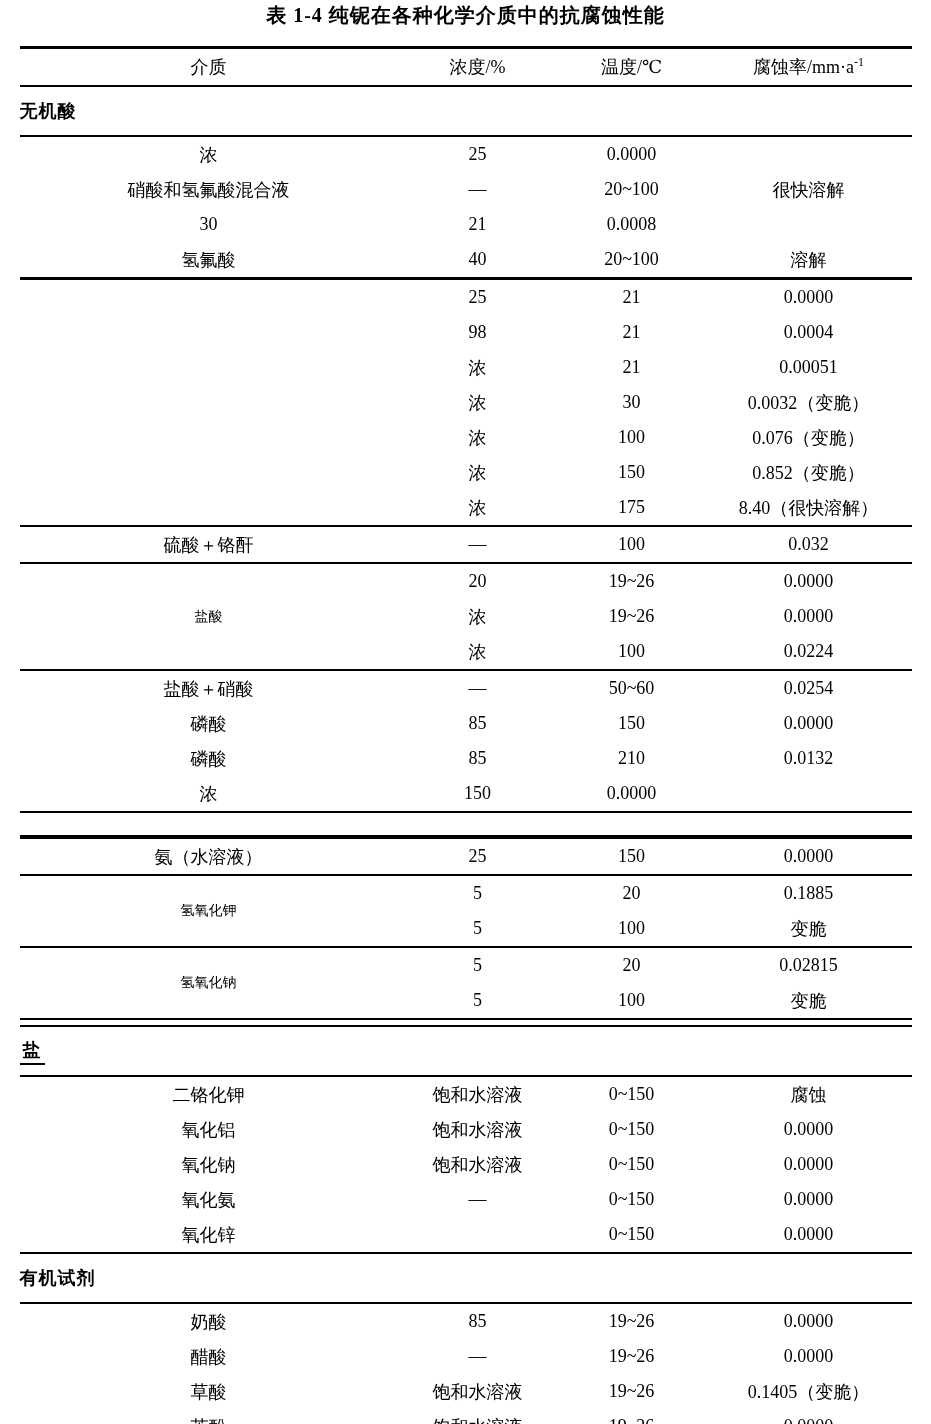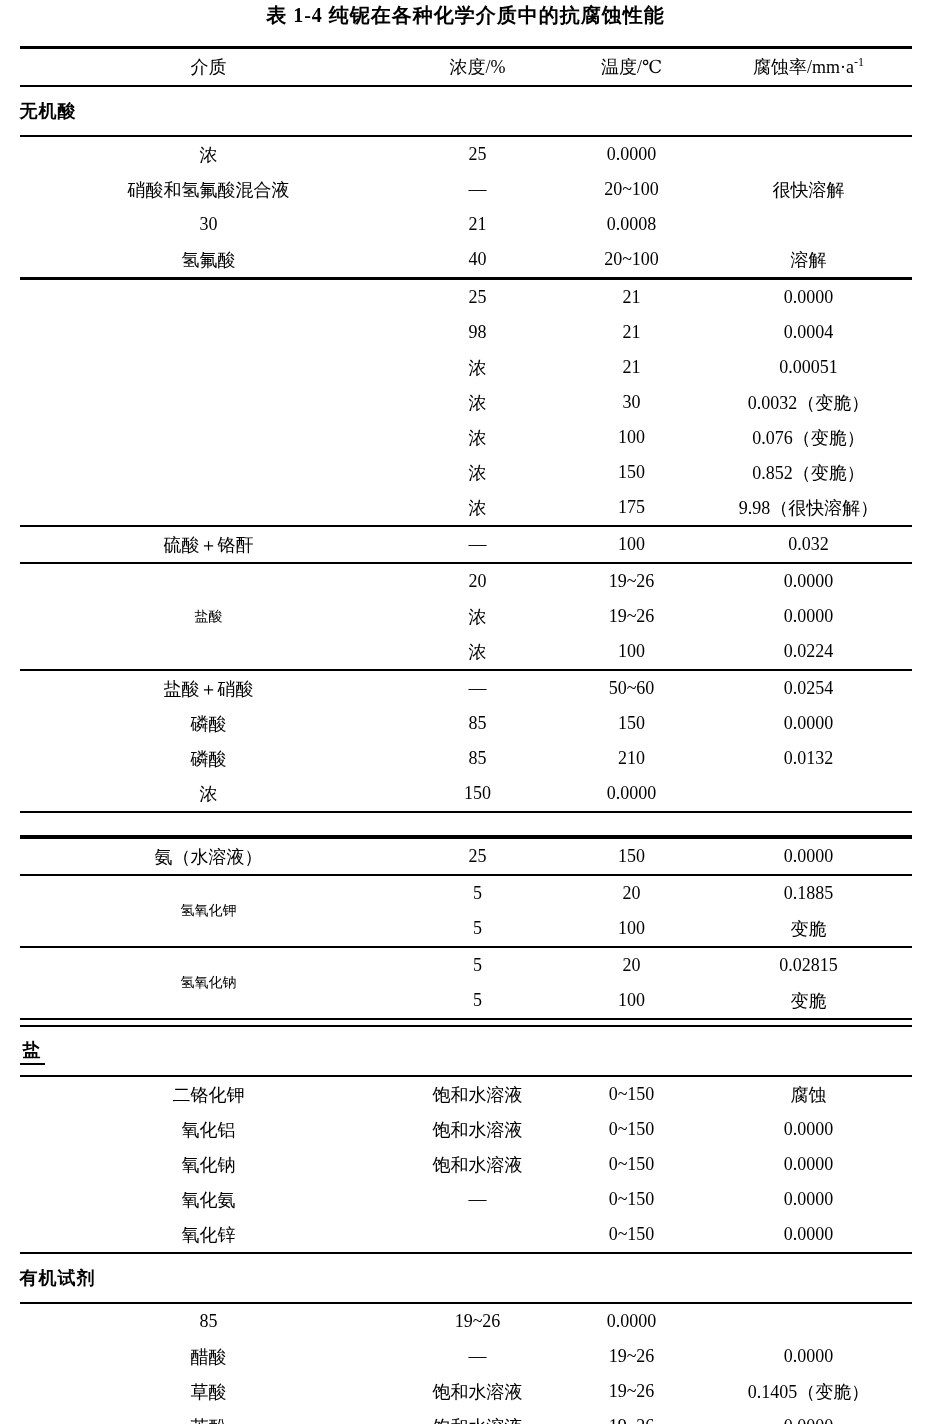--- a/index.html
+++ b/index.html
@@ -99,21 +99,21 @@
               <div class="c">0.076（变脆）</div>
             </div>
             <div class="grow">
               <div class="c">浓</div>
               <div class="c">150</div>
               <div class="c">0.852（变脆）</div>
             </div>
             <div class="grow">
               <div class="c">浓</div>
               <div class="c">175</div>
-              <div class="c">9.98（很快溶解）</div>
+              <div class="c">8.40（很快溶解）</div>
             </div>
           </div>
         </div>
         <div class="hrule"></div>
         <div class="trow">
           <div class="c">硫酸＋铬酐</div>
           <div class="c">—</div>
           <div class="c">100</div>
           <div class="c">0.032</div>
         </div>
@@ -240,20 +240,21 @@
           <div class="c"></div>
           <div class="c">0~150</div>
           <div class="c">0.0000</div>
         </div>
         <div class="hrule"></div>
         <div class="sectionrow">
           <span class="sec">有机试剂</span>
         </div>
         <div class="hrule"></div>
         <div class="trow">
+          <div class="c">奶酸</div>
           <div class="c">85</div>
           <div class="c">19~26</div>
           <div class="c">0.0000</div>
         </div>
         <div class="trow">
           <div class="c">醋酸</div>
           <div class="c">—</div>
           <div class="c">19~26</div>
           <div class="c">0.0000</div>
         </div>

